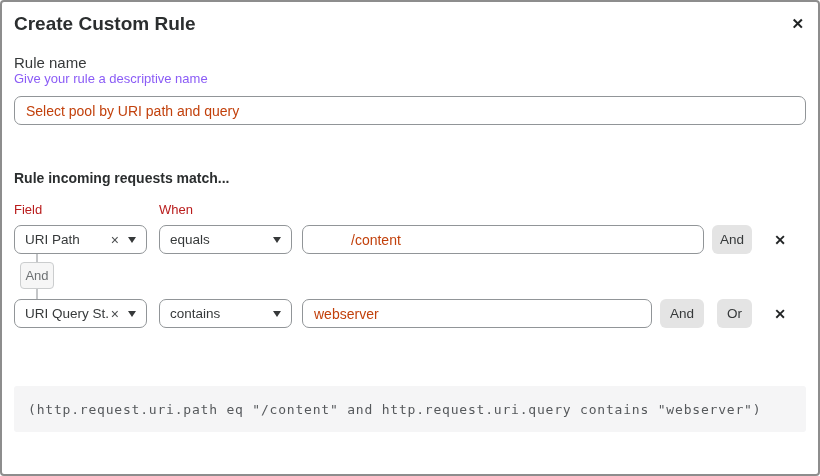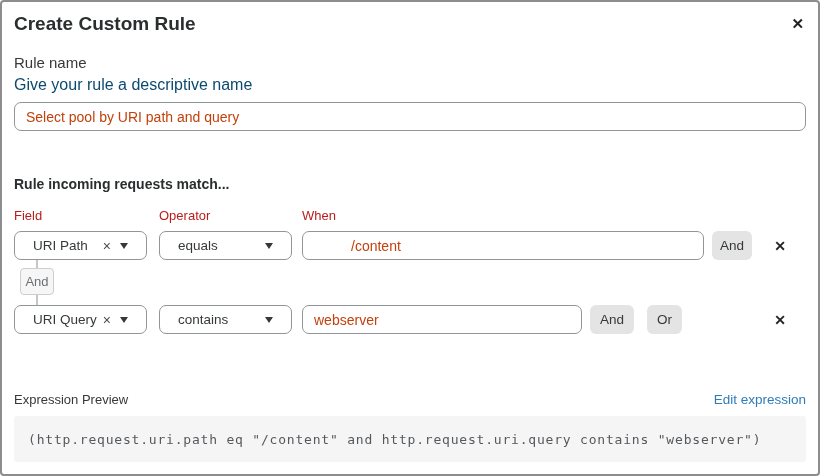--- a/index.html
+++ b/index.html
@@ -40,26 +40,25 @@
     line-height: 18px;
     padding: 2px 2px;
     margin-top: 2px;
   }
 
   
   .rule-label {
     font-size: 15px;
     line-height: 16px;
     color: #36393a;
-    margin-bottom: 6px;
   }
   .rule-hint {
-    font-size: 16px;
+    font-size: 13px;
     line-height: 16px;
-    color: #0c4a6e;
+    color: #8b5cf6;
     margin-bottom: 9px;
   }
   .text-input {
     display: block;
     width: 100%;
     height: 29px;
     border: 1px solid #919598;
     border-radius: 7px;
     padding: 0 11px;
     font-family: "Liberation Sans", sans-serif;
@@ -93,21 +92,21 @@
     align-items: center;
     height: 29px;
   }
   .select {
     height: 29px;
     border: 1px solid #919598;
     border-radius: 7px;
     background: #fff;
     display: flex;
     align-items: center;
-    padding: 0 18px;
+    padding: 0 10px;
     cursor: pointer;
     flex: none;
   }
   .select-field { width: 133px; margin-right: 12px; }
   .select-operator { width: 133px; margin-right: 10px; }
   .select-value-text {
     font-size: 13.5px;
     color: #36393a;
     white-space: nowrap;
     overflow: hidden;
@@ -124,21 +123,21 @@
     width: 0; height: 0;
     border-left: 4.5px solid transparent;
     border-right: 4.5px solid transparent;
     border-top: 6px solid #36393a;
     margin-left: 7px;
     flex: none;
   }
   .select-operator .caret { margin-left: auto; }
 
   .value-input-1 { width: 402px; margin-right: 8px; flex: none; padding-left: 48px; }
-  .value-input-2 { width: 280px; margin-right: 8px; flex: none; }
+  .value-input-2 { width: 350px; margin-right: 8px; flex: none; }
 
   .logic-btn {
     height: 29px;
     background: #e4e4e4;
     border: none;
     border-radius: 6px;
     font-family: "Liberation Sans", sans-serif;
     font-size: 13.5px;
     color: #36393a;
     cursor: pointer;
@@ -230,21 +229,20 @@
     <div class="rule-label">Rule name</div>
     <div class="rule-hint">Give your rule a descriptive name</div>
     <input type="text" class="text-input rule-name-input" value="Select pool by URI path and query" style="">
   </div>
 
   <div>
     <div class="matcher-heading">Rule incoming requests match...</div>
 
     <div class="col-labels">
       <span class="col-label-field">Field</span>
-      <span class="col-label-operator">Operator</span>
       <span>When</span>
     </div>
 
     <div class="cond-row">
       <div class="select select-field">
         <span class="select-value-text">URI Path</span>
         <span class="clear-x">×</span>
         <span class="caret"></span>
       </div>
       <div class="select select-operator">
@@ -273,20 +271,16 @@
         <span class="caret"></span>
       </div>
       <input type="text" class="text-input value-input-2" value="webserver" style="">
       <button class="logic-btn and-btn-2">And</button>
       <button class="logic-btn or-btn-2">Or</button>
       <button class="row-delete">✕</button>
     </div>
   </div>
 
   <div>
-    <div class="expr-header">
-      <span class="expr-label">Expression Preview</span>
-      <a class="expr-edit-link">Edit expression</a>
-    </div>
     <div class="expr-code">(http.request.uri.path eq "/content" and http.request.uri.query contains "webserver")</div>
   </div>
 
 </div>
 
 </body></html>

